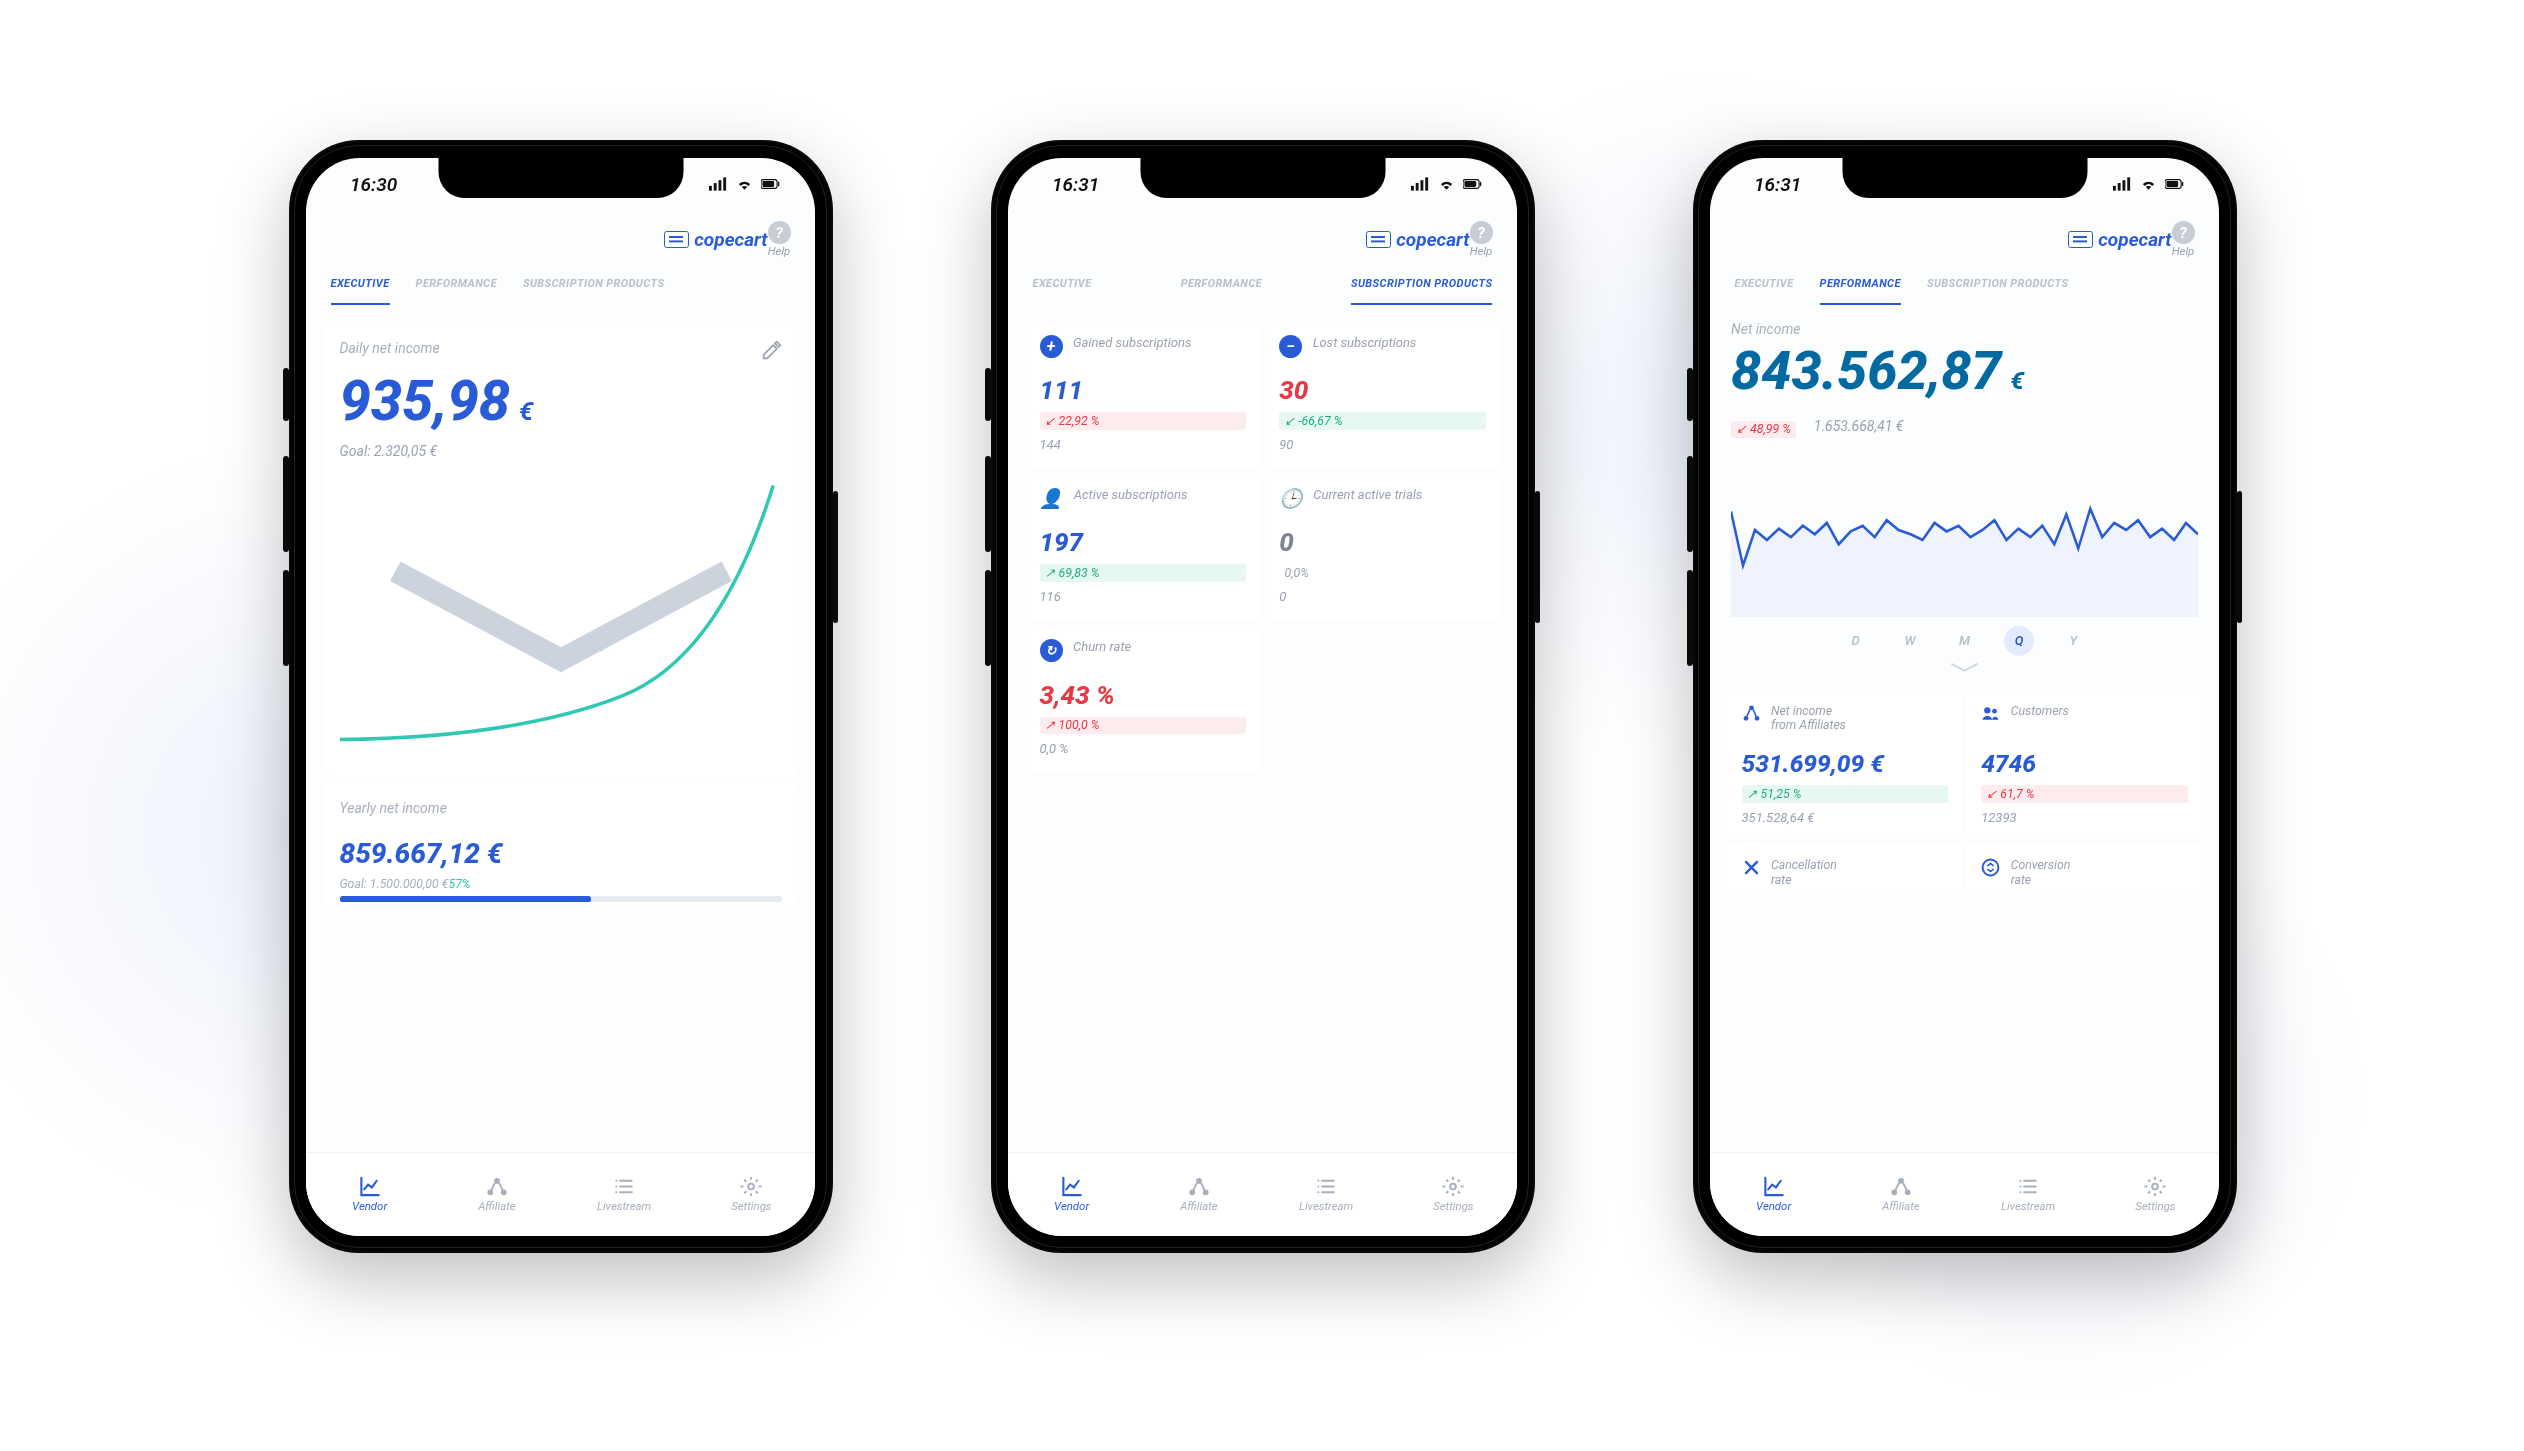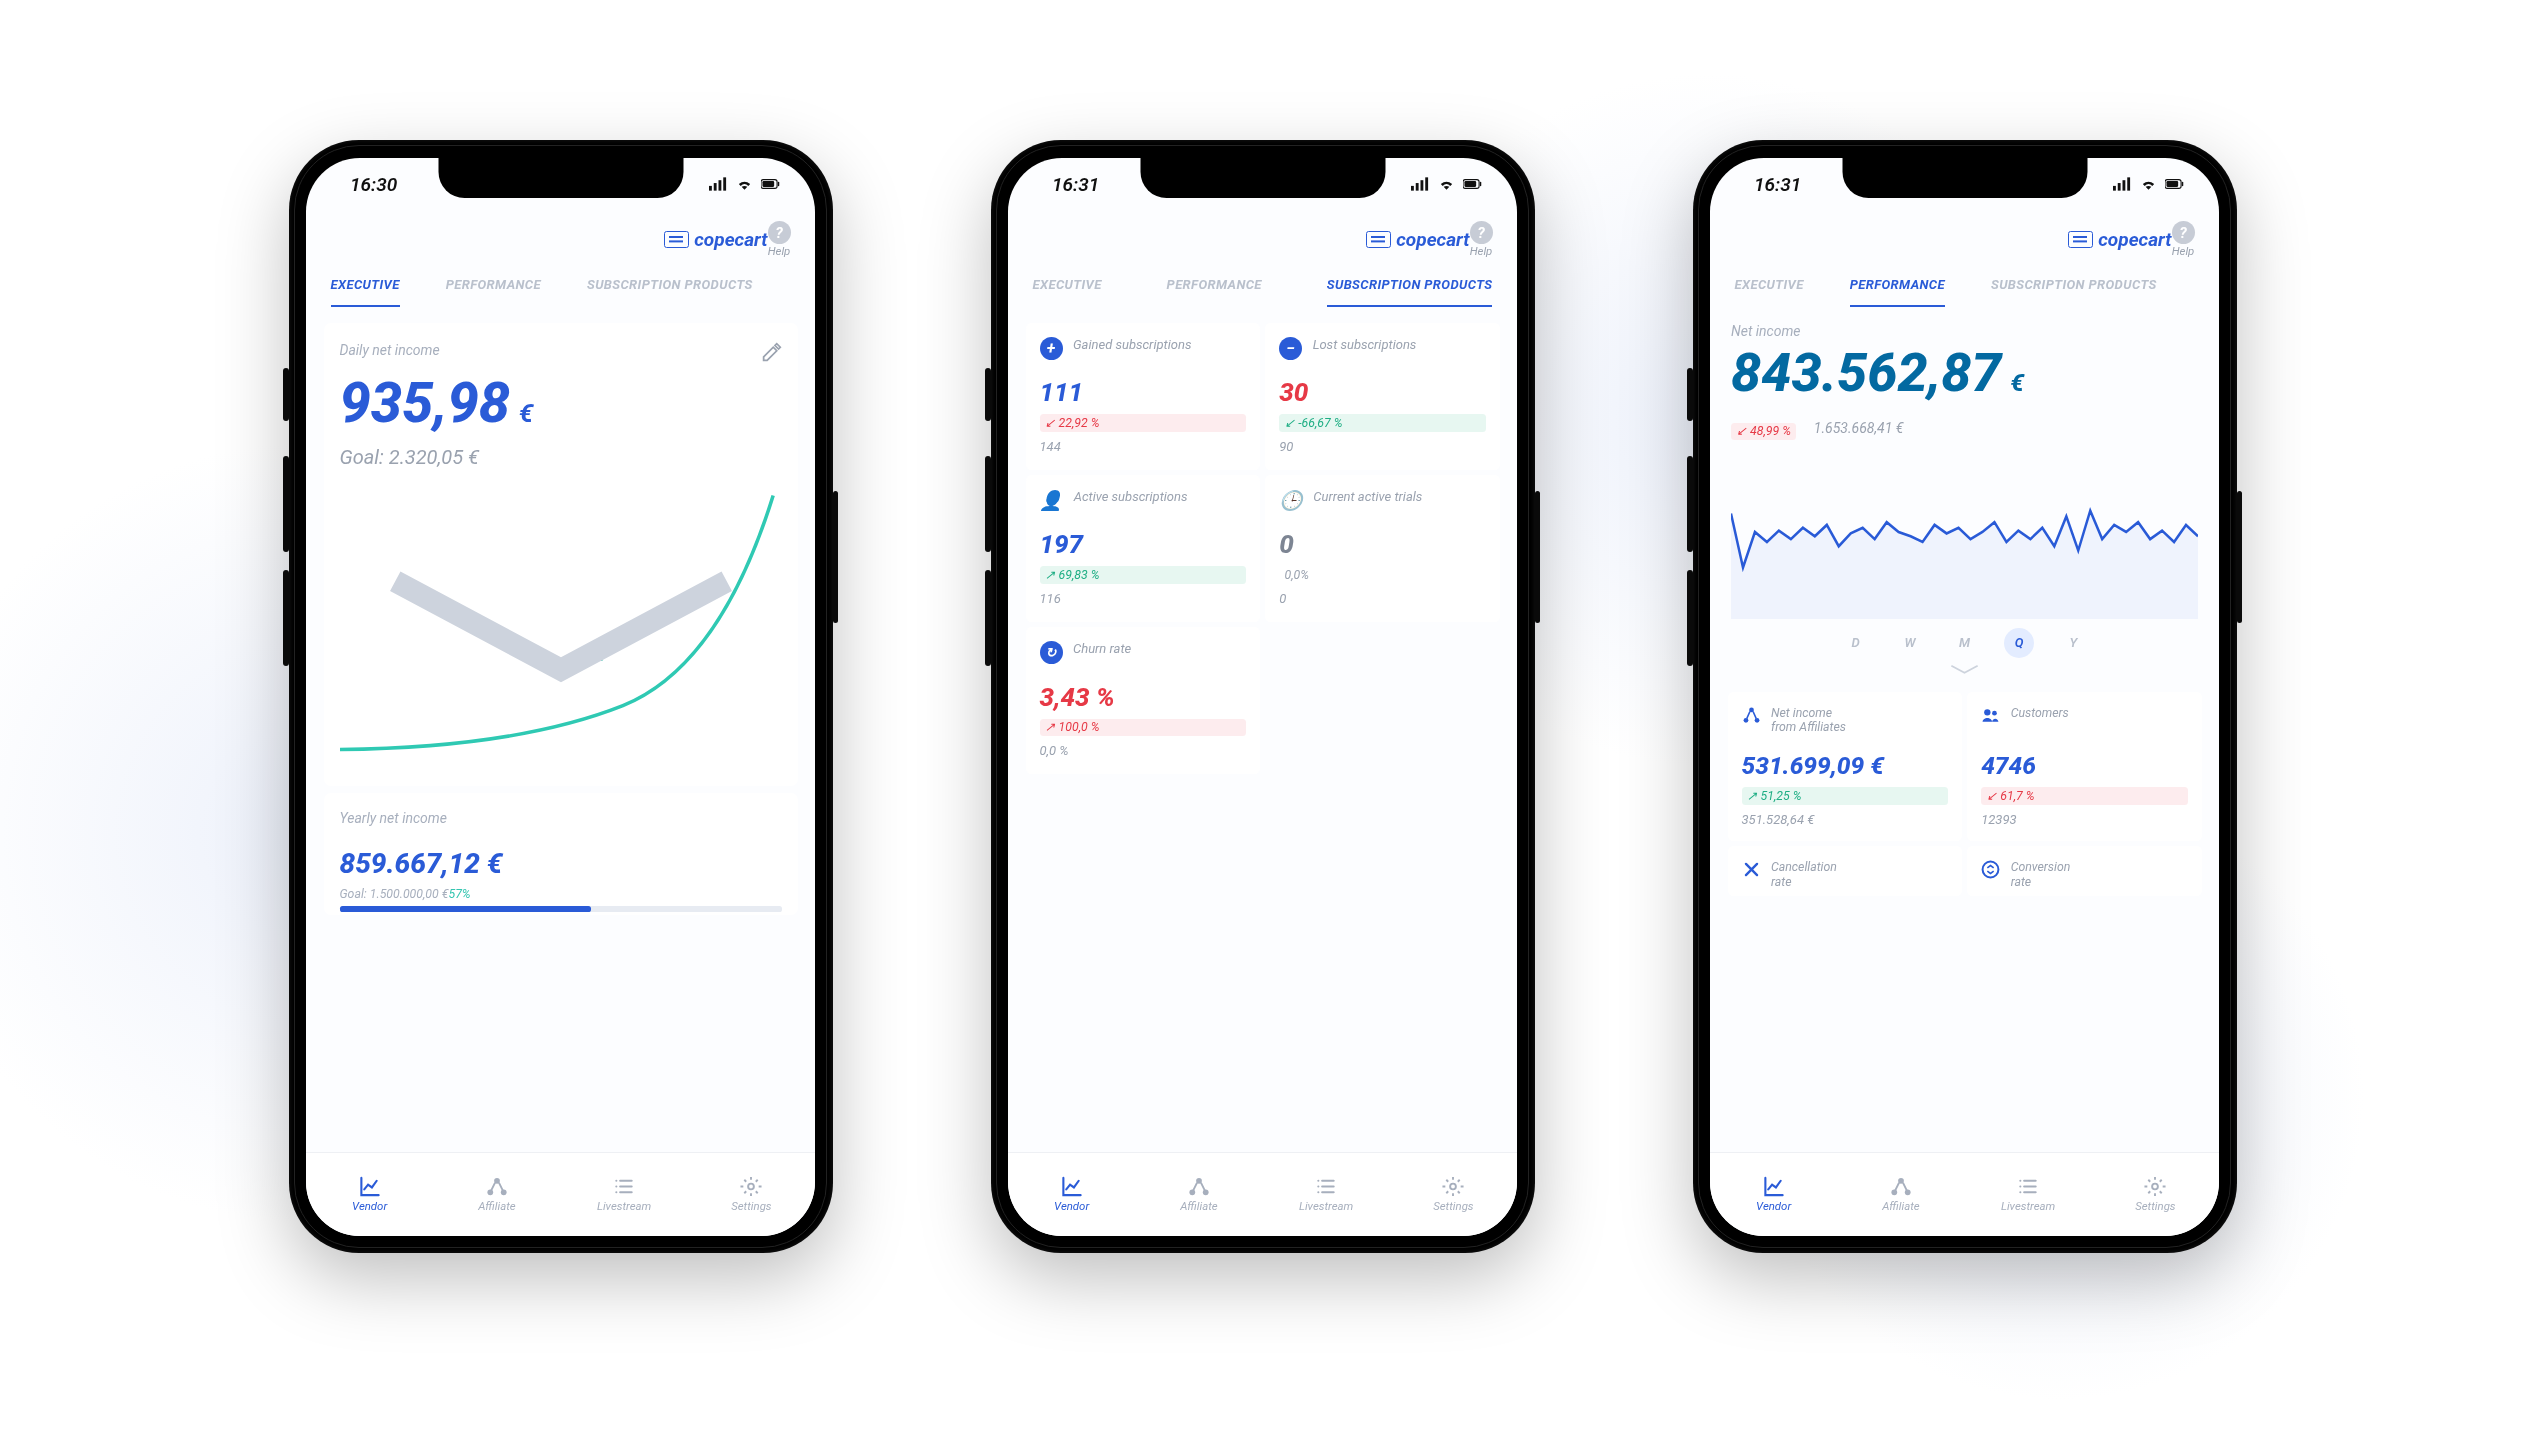--- a/index.html
+++ b/index.html
@@ -104,36 +104,36 @@
   .logo-mark {
     width:24.5px; height:17.5px; border:1.8px solid #2a5bd7; border-radius:2.6px;
     display:flex; align-items:center; justify-content:center; font-size:8.8px;
     position:relative;
   }
   .logo-mark::after{content:""; position:absolute; width:14px; height:1.8px; background:#2a5bd7; top:4.4px; left:3.5px; box-shadow:0 4.4px 0 #2a5bd7;}
   .help { display:flex; flex-direction:column; align-items:center; color:#9aa2af; font-size:11.4px; }
   .help-icon { width:23px;height:23px;border-radius:50%;background:#c7ccd6;color:#fff;display:flex;align-items:center;justify-content:center;font-weight:700;font-size:15px; }
 
   .tabs {
-    display:flex; gap:46px; padding: 12.3px 24.5px 0 24.5px;
-    font-size:13px; font-weight:700; color:#b9c0cc; letter-spacing:0.4px;
+    display:flex; gap:26px; padding: 12.3px 24.5px 0 24.5px;
+    font-size:11px; font-weight:700; color:#b9c0cc; letter-spacing:0.4px;
     flex-shrink:0; white-space:nowrap; overflow:hidden;
   }
   .tabs .tab { padding-bottom:12.3px; border-bottom:2.6px solid transparent; cursor:pointer; }
   .tabs .tab.active { color:#2a5bd7; border-bottom-color:#2a5bd7; }
 
   .content { flex:1; overflow:hidden; padding: 16px 17.5px 0 17.5px; }
 
   
   .exec-card { background:#fff; border-radius:7px; padding:19px 16px; }
   .small-label { color:#a7afbd; font-size:14px; }
   .edit-row { display:flex; justify-content:space-between; align-items:flex-start; }
   .big-amount { color:#2a5bd7; font-weight:800; font-size:56px; line-height:1; margin-top:12.3px; display:flex; align-items:baseline; gap:8.8px;}
   .big-amount .currency { font-size:26px; font-weight:700; }
-  .goal-line { color:#9aa2af; font-size:20px; margin-top:14px; }
+  .goal-line { color:#9aa2af; font-size:14px; margin-top:14px; }
   .curve-wrap { position:relative; height:289px; margin-top:8.8px; }
   .curve-wrap svg { width:100%; height:100%; }
   .pct-label { position:absolute; color:#34c5b0; font-size:13px; }
   .handle { width:35px; height:12.3px; color:#cdd3dd; margin:0 auto; }
 
   .yearly { padding:17.5px 16px 3.5px; background:#fff; border-radius:7px; margin-top:7px; }
   .yearly-amount { color:#2a5bd7; font-weight:800; font-size:28px; margin-top:21px; }
   .pbar-row { display:flex; align-items:center; gap:8.8px; margin-top:5.3px; }
   .pbar { flex:1; height:5.3px; background:#e7ebf2; border-radius:2.6px; position:relative; }
   .pbar .fill { height:100%; background:#2a5bd7; border-radius:2.6px; }

